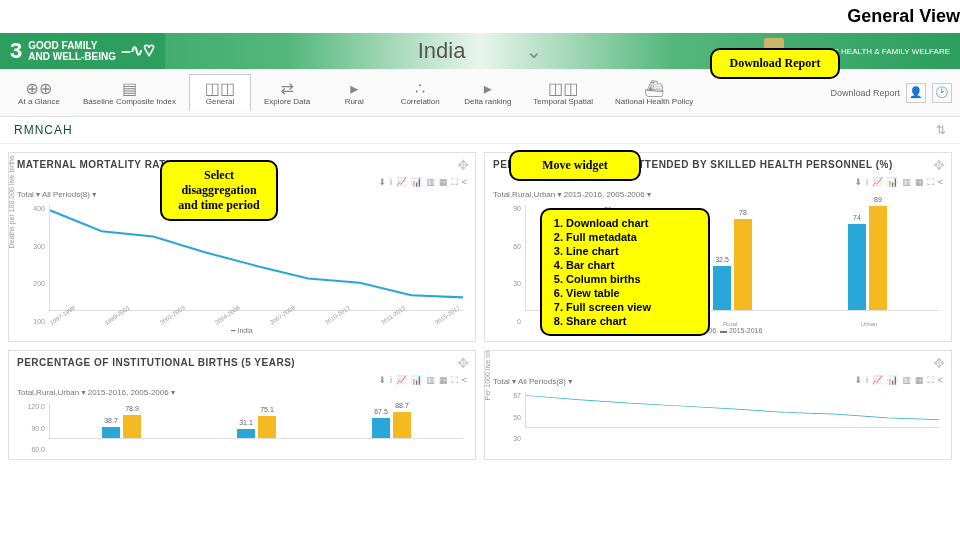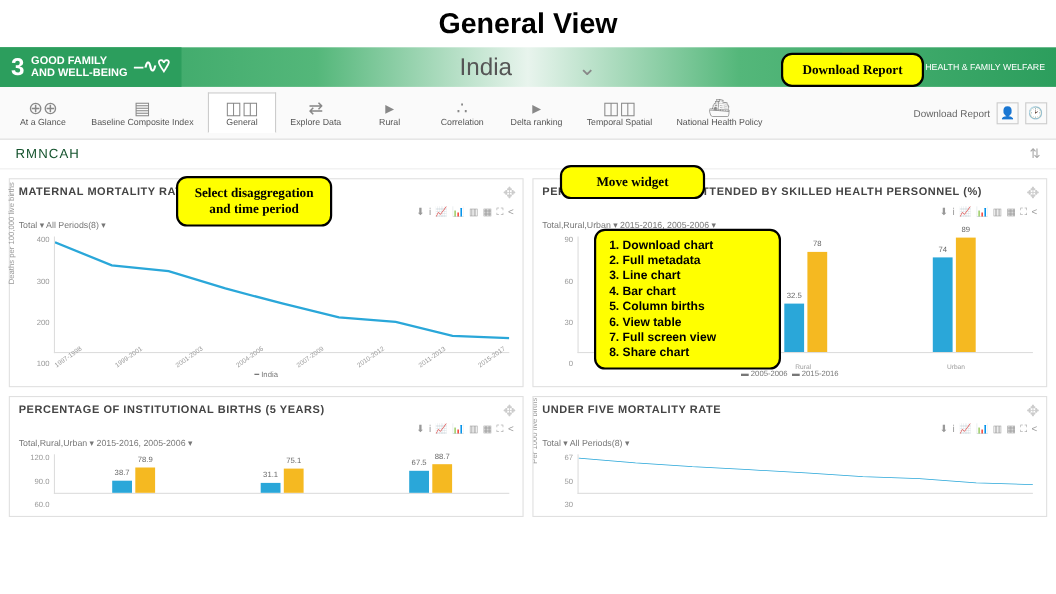--- a/index.html
+++ b/index.html
@@ -1,17 +1,17 @@
 <!DOCTYPE html>
 <html><head>
 <meta charset="utf-8">
 <style>
 *{box-sizing:border-box;margin:0;padding:0;font-family:Arial,sans-serif}
 body{width:960px;height:540px;background:#fff;position:relative;overflow:hidden}
-.slide-title{text-align:center;font-size:26px;font-weight:bold;padding:6px 0;color:#000}
+.slide-title{text-align:right;font-size:18px;font-weight:bold;padding:6px 0;color:#000}
 .banner{background:linear-gradient(90deg,#2c9e5d 0%,#54b77a 30%,#e8f4ed 50%,#54b77a 70%,#2c9e5d 100%);height:36px;display:flex;align-items:center;position:relative}
 .sdg-badge{background:#2c9e5d;color:#fff;display:flex;align-items:center;gap:6px;padding:0 10px;height:100%;font-size:10px;font-weight:bold;line-height:1.1}
 .sdg-num{font-size:22px}
 .heartbeat{font-size:16px}
 .country-sel{position:absolute;left:50%;transform:translateX(-50%);color:#555;font-size:22px;font-weight:300;display:flex;align-items:center;gap:60px}
 .chev{color:#888;font-size:20px}
 .ministry{position:absolute;right:10px;color:#fff;font-size:8px;display:flex;align-items:center;gap:4px}
 .emblem{width:20px;height:26px;background:#c9b569;border-radius:2px}
 .tabbar{display:flex;align-items:center;height:48px;border-bottom:1px solid #ddd;padding:0 8px;gap:4px;background:#fafafa}
 .tab{display:flex;flex-direction:column;align-items:center;justify-content:center;font-size:8px;color:#555;padding:4px 8px;min-width:62px;cursor:pointer;border:1px solid transparent}
@@ -266,21 +266,20 @@
                 <span class="bar-lbl">88.7</span>
               </div>
             </div>
         </div>
       </div>
     </div>
   </div>
 
   <div class="widget w-cut">
     <span class="w-move">✥</span>
-    <div class="w-title">UNDER FIVE MORTALITY RATE</div>
     <div class="w-filters">Total ▾   All Periods(8) ▾</div>
     <div class="w-tools">
         <span>⬇</span>
         <span>i</span>
         <span>📈</span>
         <span>📊</span>
         <span>▥</span>
         <span>▦</span>
         <span>⛶</span>
         <span>&lt;</span>
@@ -295,21 +294,21 @@
       <div class="plot">
         <svg class="linechart" viewBox="0 0 400 100" preserveAspectRatio="none">
           <polyline points="0,10 50,22 100,32 150,40 200,48 250,58 300,63 350,74 400,79" fill="none" stroke="#2aa7d9" stroke-width="2"></polyline>
         </svg>
       </div>
     </div>
   </div>
 </div>
 
 <div class="callout" style="top:48px;right:120px;width:130px">Download Report</div>
-<div class="callout" style="top:160px;left:160px;width:142px">Select disaggregation and time period</div>
+<div class="callout" style="top:160px;left:160px;width:118px">Select disaggregation and time period</div>
 <div class="callout" style="top:150px;left:509px;width:132px">Move widget</div>
 <div class="callout list" style="top:208px;left:540px;width:170px">
   <ol>
     <li>Download chart</li>
     <li>Full metadata</li>
     <li>Line chart</li>
     <li>Bar chart</li>
     <li>Column births</li>
     <li>View table</li>
     <li>Full screen view</li>

